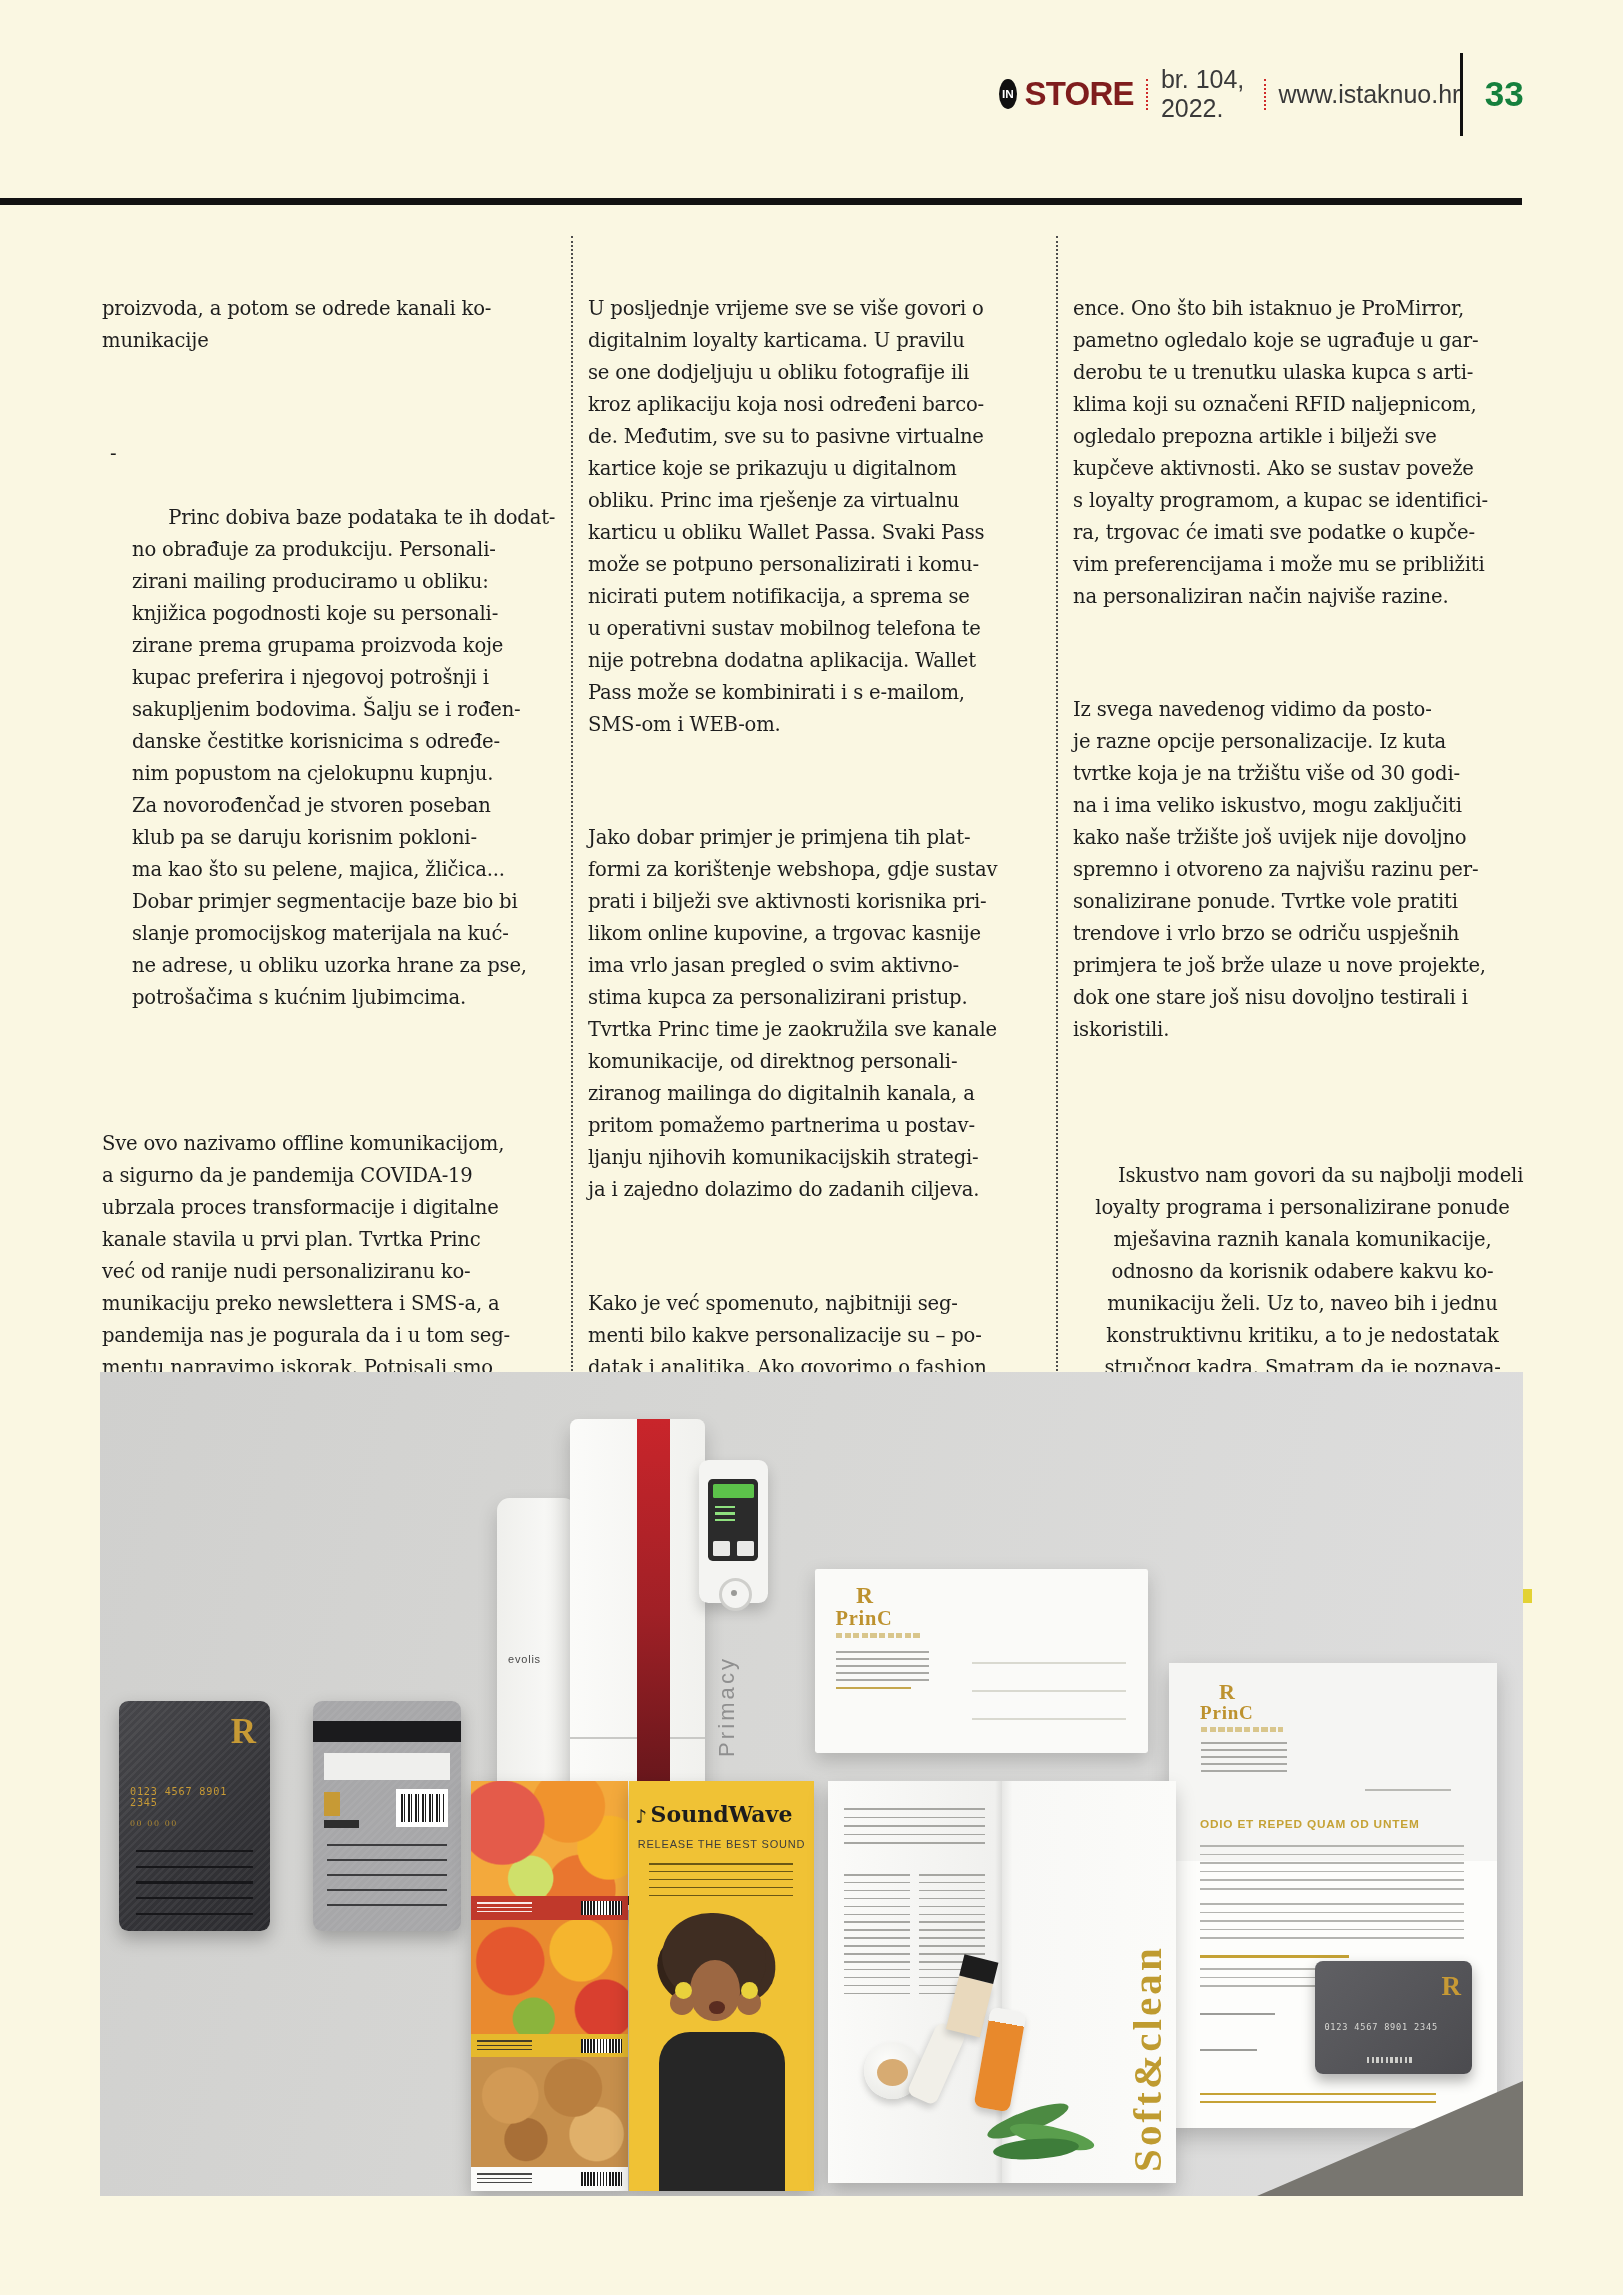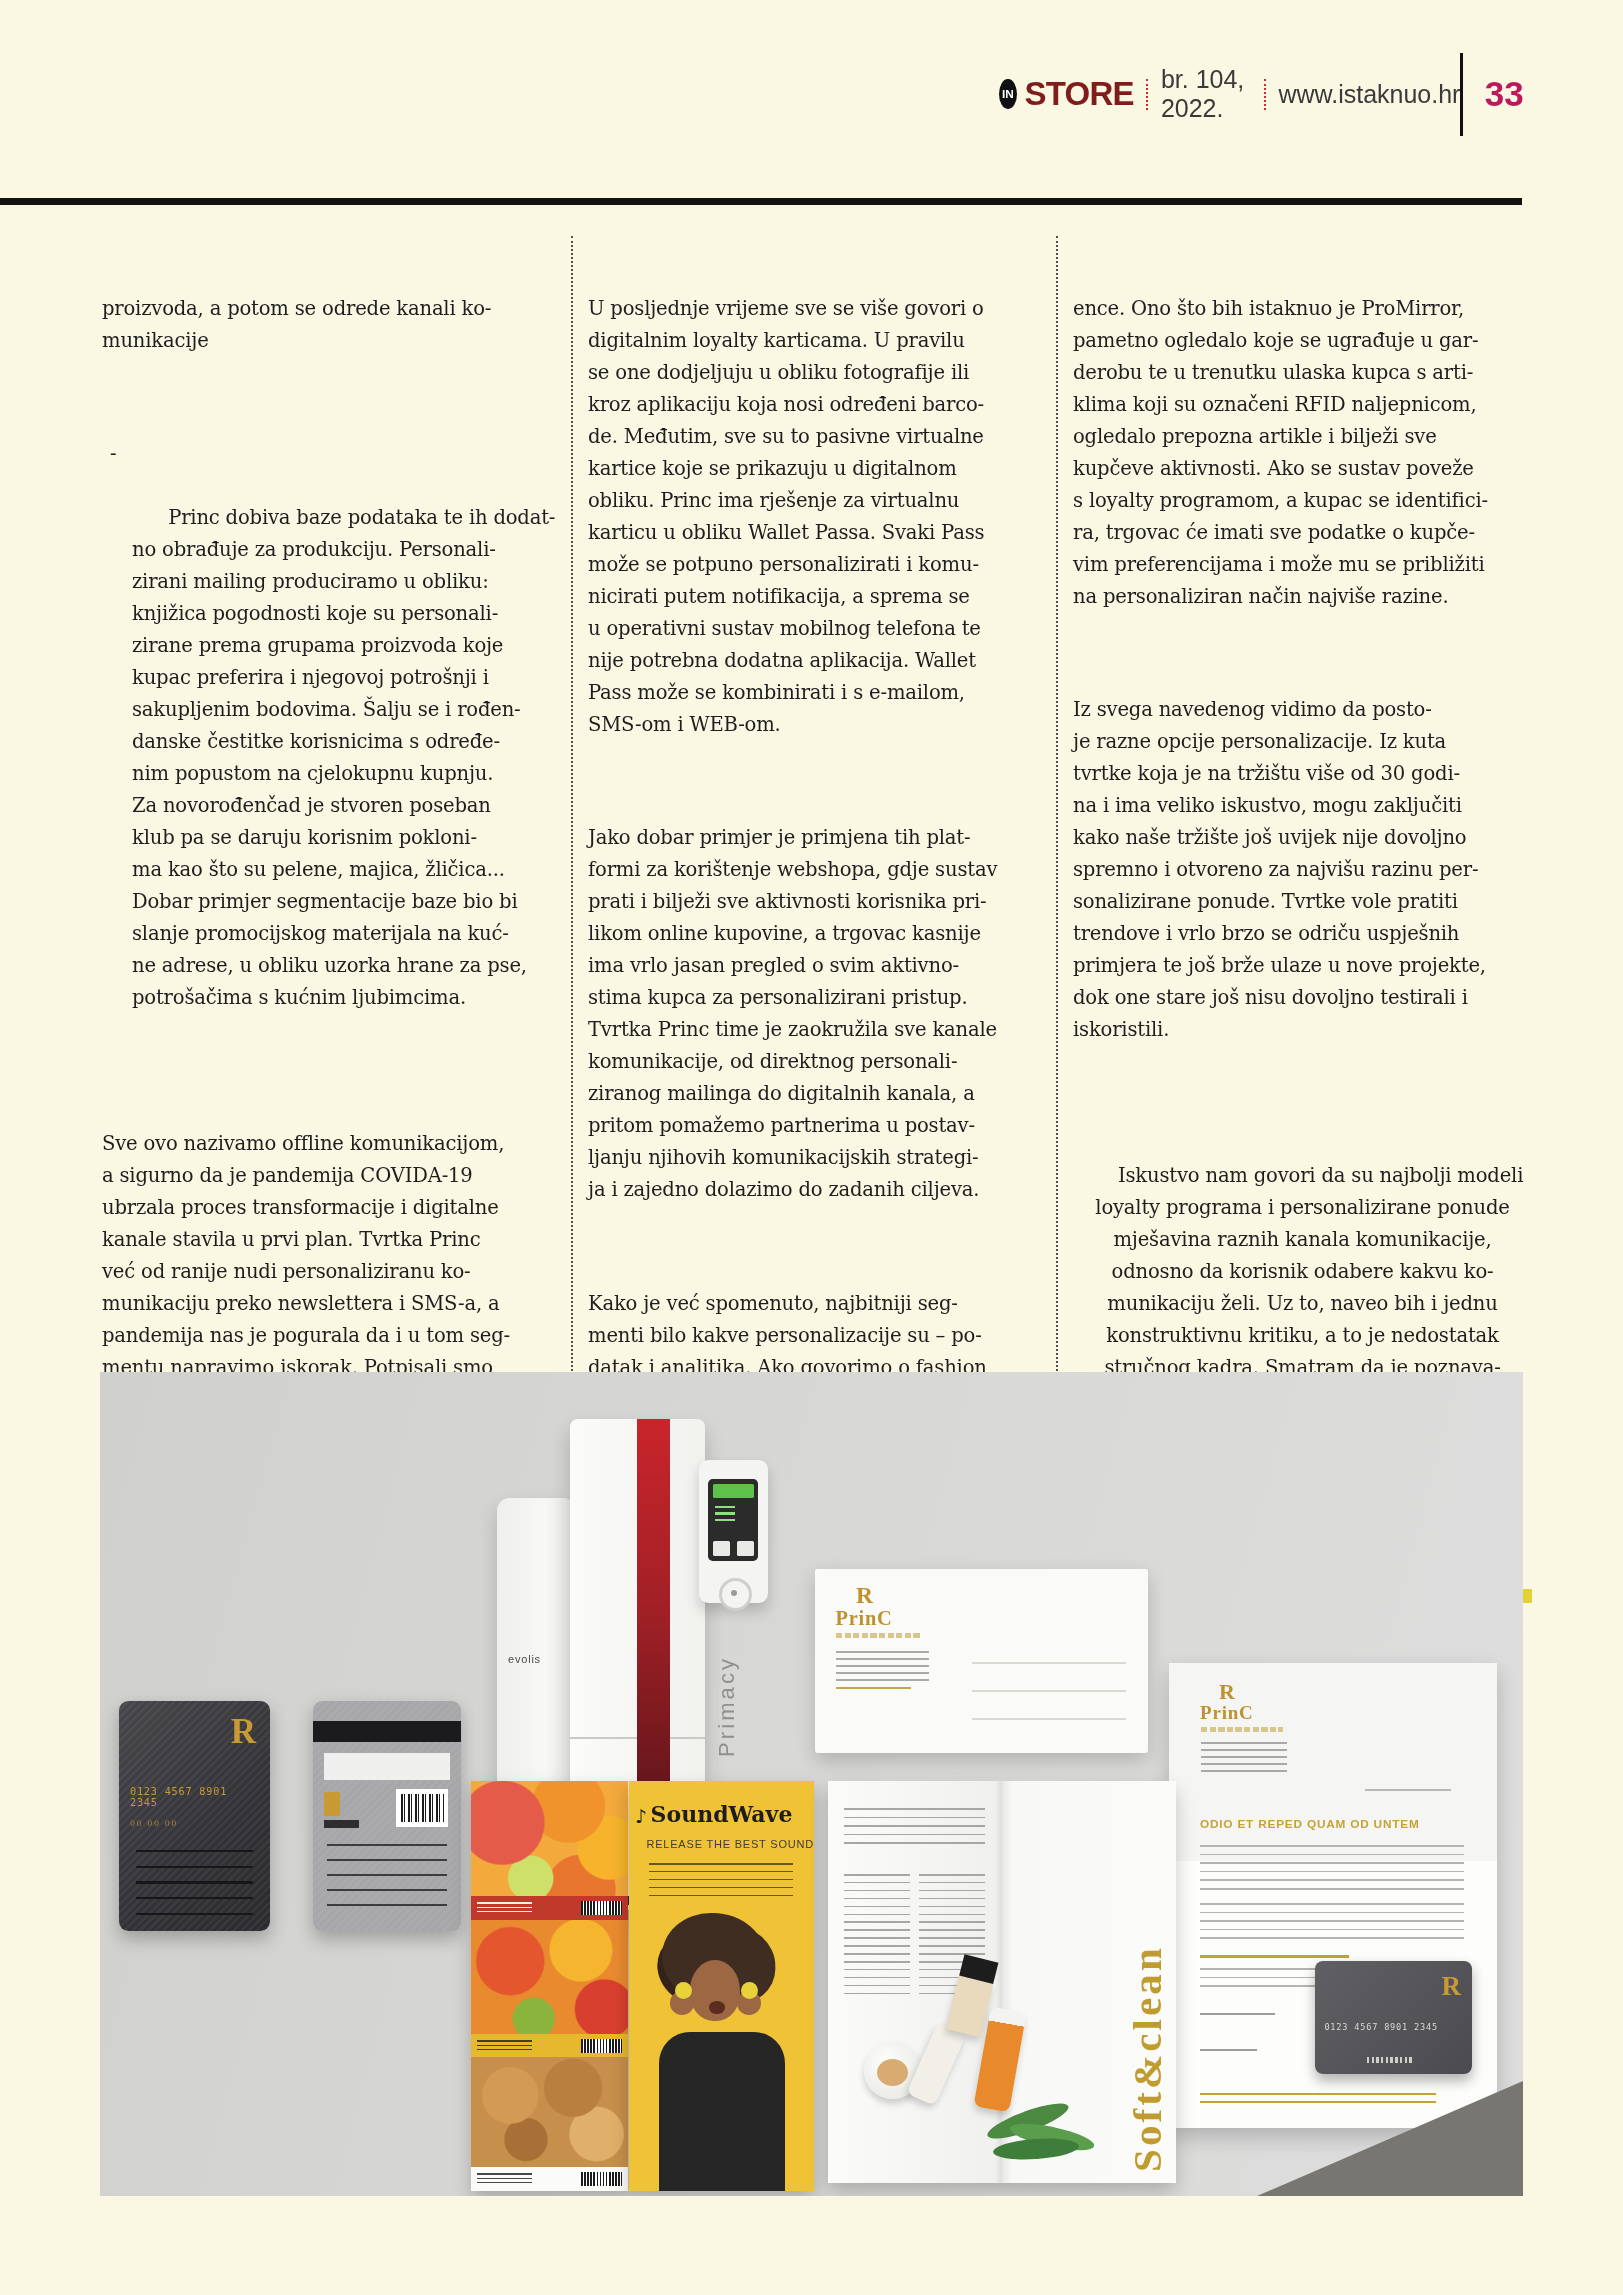--- a/index.html
+++ b/index.html
@@ -8,21 +8,21 @@
 
   
   .hdr{position:absolute;left:999px;top:68px;width:531px;height:52px;display:flex;align-items:center;
        font-family:"Liberation Sans",sans-serif;color:#2c2c2c;}
   .logo-circle{width:30px;height:30px;border-radius:50%;background:#101010;color:#fff;display:flex;
        align-items:center;justify-content:center;font-weight:bold;font-size:11.8px;letter-spacing:0;}
   .logo-store{font-weight:bold;font-size:33px;color:#7f1d1d;margin-left:7.9px;letter-spacing:-0.8px;}
   .hdr-sep{height:31px;border-left:2.4px dotted #cf2a2a;margin:0 12.6px;}
   .hdr-issue,.hdr-site{font-size:25px;color:#3a3a3a;letter-spacing:0;}
   .hdr-bar{width:3.9px;height:83px;background:#101010;margin-left:auto;}
-  .hdr-page{font-weight:bold;font-size:35px;color:#be185d;margin-left:22px;margin-right:6.3px;}
+  .hdr-page{font-weight:bold;font-size:35px;color:#15803d;margin-left:22px;margin-right:6.3px;}
 
   .top-rule{position:absolute;left:0;top:198px;width:1522px;height:7px;background:#121212;}
 
   
   .col{position:absolute;top:229px;width:459px;font-size:19.6px;line-height:32px;color:#1e1e1e;
        letter-spacing:-0.2px;white-space:pre;overflow:visible;}
   #col1{left:102px;}
   #col2{left:588px;}
   #col3{left:1073px;}
   .col .para{margin:0 0 17.3px 0;}
@@ -190,21 +190,21 @@
   .fr-txt{position:absolute;left:6.3px;top:6.3px;width:55px;height:9.4px;
       background:repeating-linear-gradient(to bottom,rgba(255,255,255,.9) 0 1.6px,transparent 1.6px 4.7px);}
   .fr-txt.dark{background:repeating-linear-gradient(to bottom,rgba(40,40,40,.85) 0 1.6px,transparent 1.6px 4.7px);}
 
   
   .soundwave{left:529px;top:409px;width:185px;height:410px;background:#f0c235;
       box-shadow:0 7.9px 17.3px rgba(0,0,0,.22);overflow:hidden;}
   .sw-note{position:absolute;left:6.3px;top:23.6px;font-size:19px;color:#1d1d1d;}
   .sw-title{position:absolute;left:0;top:20.4px;width:100%;text-align:center;font-family:"DejaVu Serif",serif;
       font-weight:bold;font-size:22px;color:#1d1d1d;}
-  .sw-sub{position:absolute;left:0;top:57px;width:100%;text-align:right;font-family:"Liberation Sans",sans-serif;
+  .sw-sub{position:absolute;left:0;top:57px;width:100%;text-align:center;font-family:"Liberation Sans",sans-serif;
       font-size:11px;color:#3c3c3c;letter-spacing:0.8px;}
   .sw-lines{position:absolute;left:20.4px;top:82px;width:144px;height:36px;
       background:repeating-linear-gradient(to bottom,#6b5715 0 1.6px,transparent 1.6px 7.9px);}
   .sw-hair{position:absolute;left:33px;top:132px;width:104px;height:91px;border-radius:48% 52% 46% 54%;
       background:#3f2d22;box-shadow:14px 6.3px 0 -4.7px #3f2d22,-11px 9.4px 0 -6.3px #332319;}
   .sw-face{position:absolute;left:61px;top:179px;width:50px;height:61px;border-radius:50% 50% 46% 46%;background:#9c6742;}
   .sw-mouth{position:absolute;left:80px;top:220px;width:15.7px;height:12.6px;border-radius:50%;background:#5a2c20;}
   .sw-hand-l{position:absolute;left:41px;top:210px;width:23.6px;height:23.6px;border-radius:50%;background:#9c6742;}
   .sw-hand-r{position:absolute;left:108px;top:210px;width:23.6px;height:23.6px;border-radius:50%;background:#9c6742;}
   .sw-lem-l{position:absolute;left:46px;top:201px;width:17.3px;height:17.3px;border-radius:50%;background:#e9d13c;}

